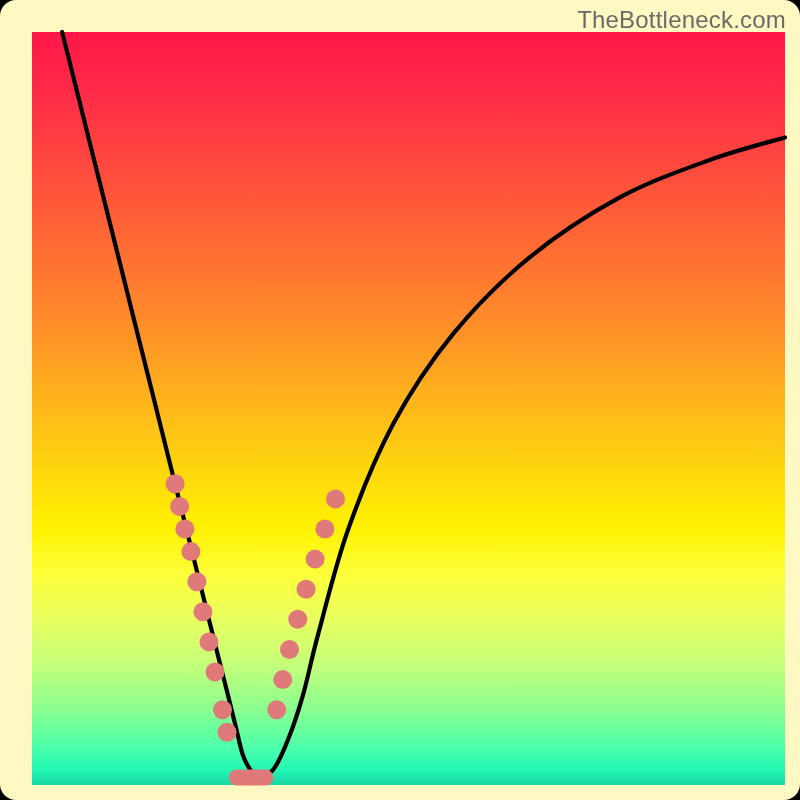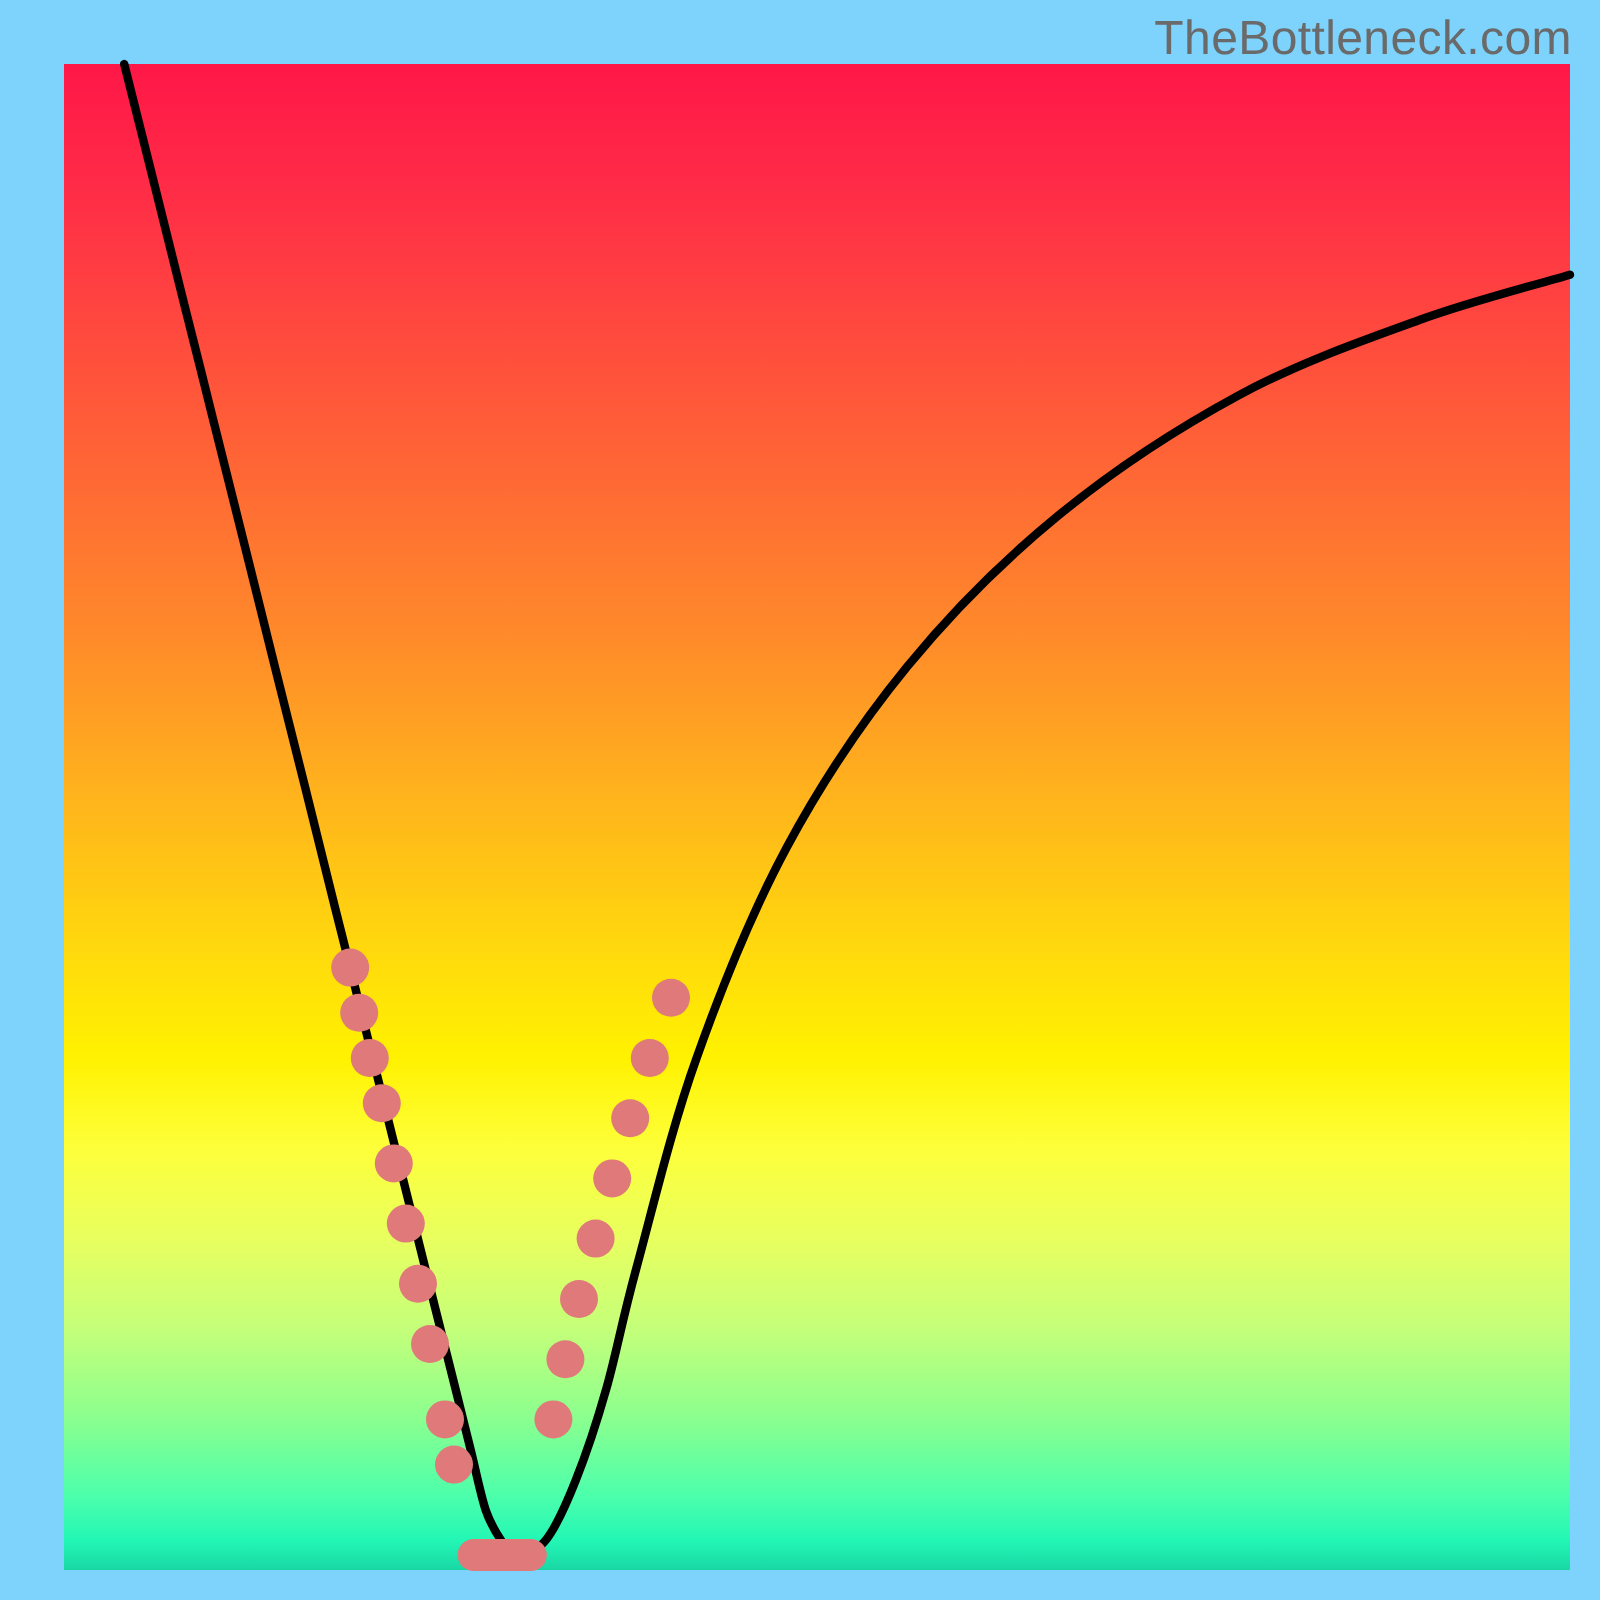--- a/index.html
+++ b/index.html
@@ -10,21 +10,22 @@
     overflow: hidden;
     background: #000;
     font-family: Arial, Helvetica, sans-serif;
   }
   .frame {
     position: absolute;
     left: 0;
     top: 0;
     width: 800px;
     height: 800px;
-    background: #7dd3fc;
+    background: #fef9c3;
+    border-radius: 16px;
   }
   .plot-area {
     position: absolute;
     left: 32px;
     top: 32px;
     width: 753px;
     height: 753px;
     
     background: linear-gradient(
       to bottom,

